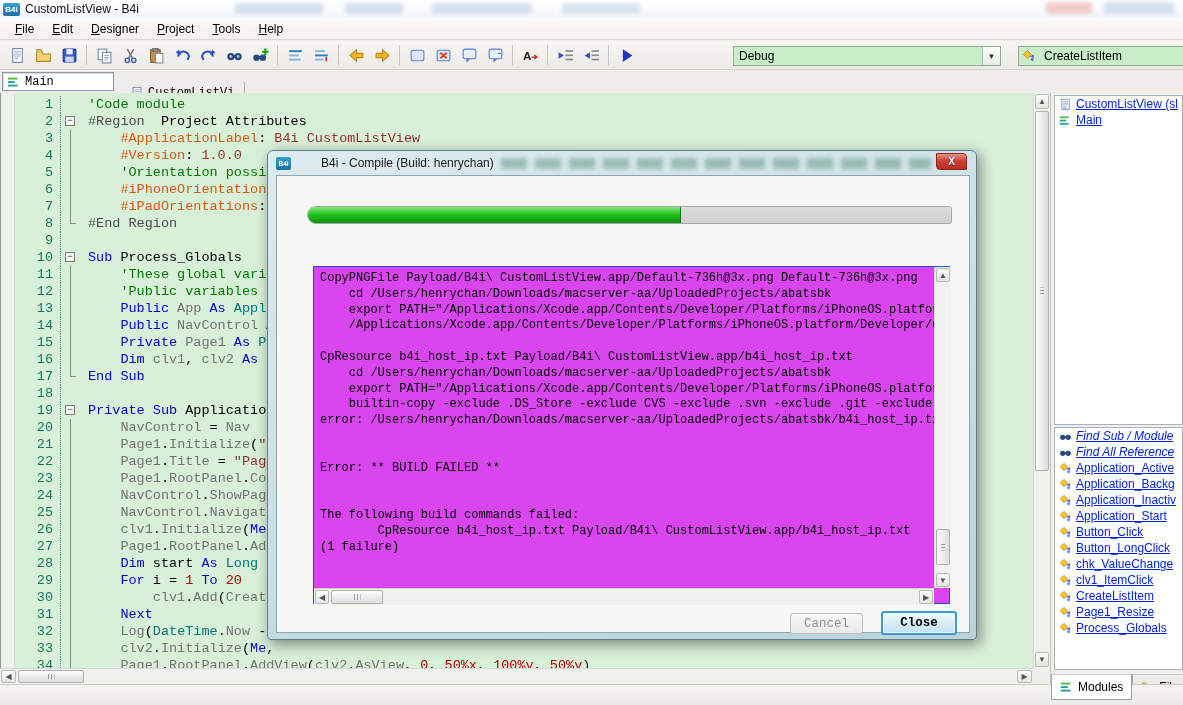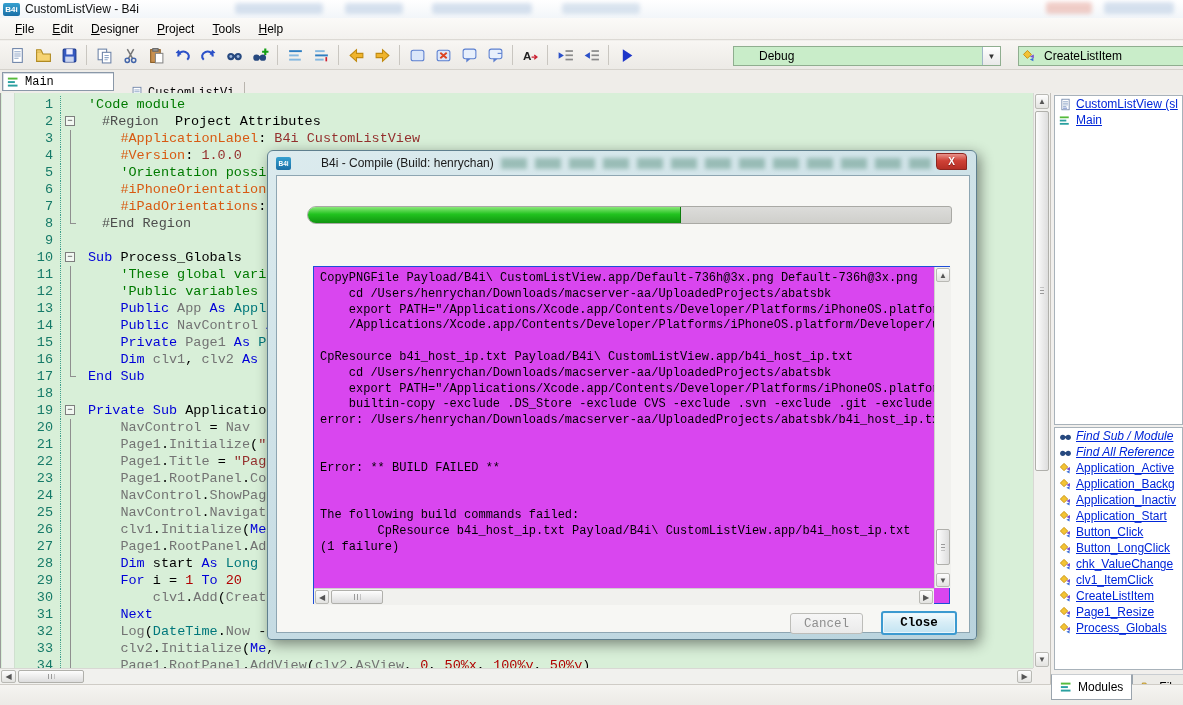--- a/index.html
+++ b/index.html
@@ -21,21 +21,21 @@
   .menu-item{padding:3px 9px;cursor:default;}
   .menu-item u{text-decoration:underline;}
 
   
   #toolbar{position:absolute;left:0;top:41px;width:1183px;height:29px;background:linear-gradient(#f8f6f3,#eceae6);
            border-bottom:1px solid #d5d2cc;display:flex;align-items:center;padding-left:4px;}
   .tb-icon{width:26px;height:24px;display:inline-flex;align-items:center;justify-content:center;border-radius:3px;}
   .tb-icon svg{width:17px;height:17px;}
   .tb-sep{width:1px;height:20px;background:#c9c6c0;margin:0 4px;}
   .combo{height:20px;background:#c9edc9;border:1px solid #8fae8f;display:flex;align-items:center;font-size:12px;}
-  #debug-combo{position:absolute;left:733px;top:46px;width:268px;padding-left:20px;}
+  #debug-combo{position:absolute;left:733px;top:46px;width:268px;}
   #debug-combo .combo-text{flex:1;padding-left:5px;}
   .combo-btn{width:18px;height:18px;background:linear-gradient(#fff,#e8e8e8);border-left:1px solid #9fb6c8;
              display:flex;align-items:center;justify-content:center;font-size:8px;color:#333;}
   #nav-combo{position:absolute;left:1018px;top:46px;width:166px;padding-left:3px;}
   #nav-combo .ic{margin-right:4px;}
 
   
   #tabrow{position:absolute;left:0;top:70px;width:1183px;height:23px;background:#efede9;}
   #module-box{position:absolute;left:2px;top:2px;width:112px;height:19px;background:#fff;border:1px solid #8a98a8;
               box-shadow:inset 1px 1px 0 #d7dde4;display:flex;align-items:center;padding-left:4px;
@@ -52,21 +52,21 @@
   #ed-lines{position:absolute;left:14px;top:3px;width:1019px;}
   .ed-line{display:flex;height:17px;line-height:17px;white-space:pre;}
   .ed-num{width:46px;text-align:right;padding-right:7px;color:#157a68;flex:none;border-right:1px dotted #3fa08c;}
   .ed-fold{width:19px;flex:none;position:relative;}
   .fold-box{position:absolute;left:4px;top:3px;width:10px;height:10px;border:1px solid #7e7e7e;background:#f2f8f2;
             font-size:9px;line-height:8px;text-align:center;color:#333;}
   .fold-line{position:absolute;left:9px;top:0;width:1px;height:17px;background:#8f8f8f;}
   .fold-end{position:absolute;left:9px;top:0;width:6px;height:9px;border-left:1px solid #8f8f8f;border-bottom:1px solid #8f8f8f;}
   .ed-code{margin:0;padding-left:8px;font:inherit;white-space:pre;}
   .tk-com{color:#007a00;} .tk-kw{color:#0000d8;} .tk-typ{color:#00777b;} .tk-id{color:#737373;}
-  .tk-str{color:#94302e;} .tk-num{color:#b00000;} .tk-attr{color:#d85a12;} .tk-pre{color:#4d4d4d;margin-left:14px;} .tk-plain{color:#000;}
+  .tk-str{color:#94302e;} .tk-num{color:#b00000;} .tk-attr{color:#d85a12;} .tk-pre{color:#4d4d4d;} .tk-plain{color:#000;}
 
   
   .sb{background:#f1f1ee;position:absolute;}
   .sb-btn{position:absolute;background:linear-gradient(#fdfdfd,#e3e3e0);border:1px solid #b9b9b4;border-radius:2px;
           color:#555;font-size:8px;display:flex;align-items:center;justify-content:center;}
   .sb-thumb{position:absolute;background:linear-gradient(90deg,#fdfdfd,#dddddd);border:1px solid #b0b0ab;border-radius:2px;}
   .sb-thumb.h{background:linear-gradient(#fdfdfd,#dddddd);}
   .grip{position:absolute;left:4px;right:4px;top:50%;height:7px;transform:translateY(-50%);
         background:repeating-linear-gradient(#9a9a9a 0 1px,transparent 1px 3px);}
   .grip.h{left:50%;top:3px;bottom:3px;height:auto;width:7px;transform:translateX(-50%);

